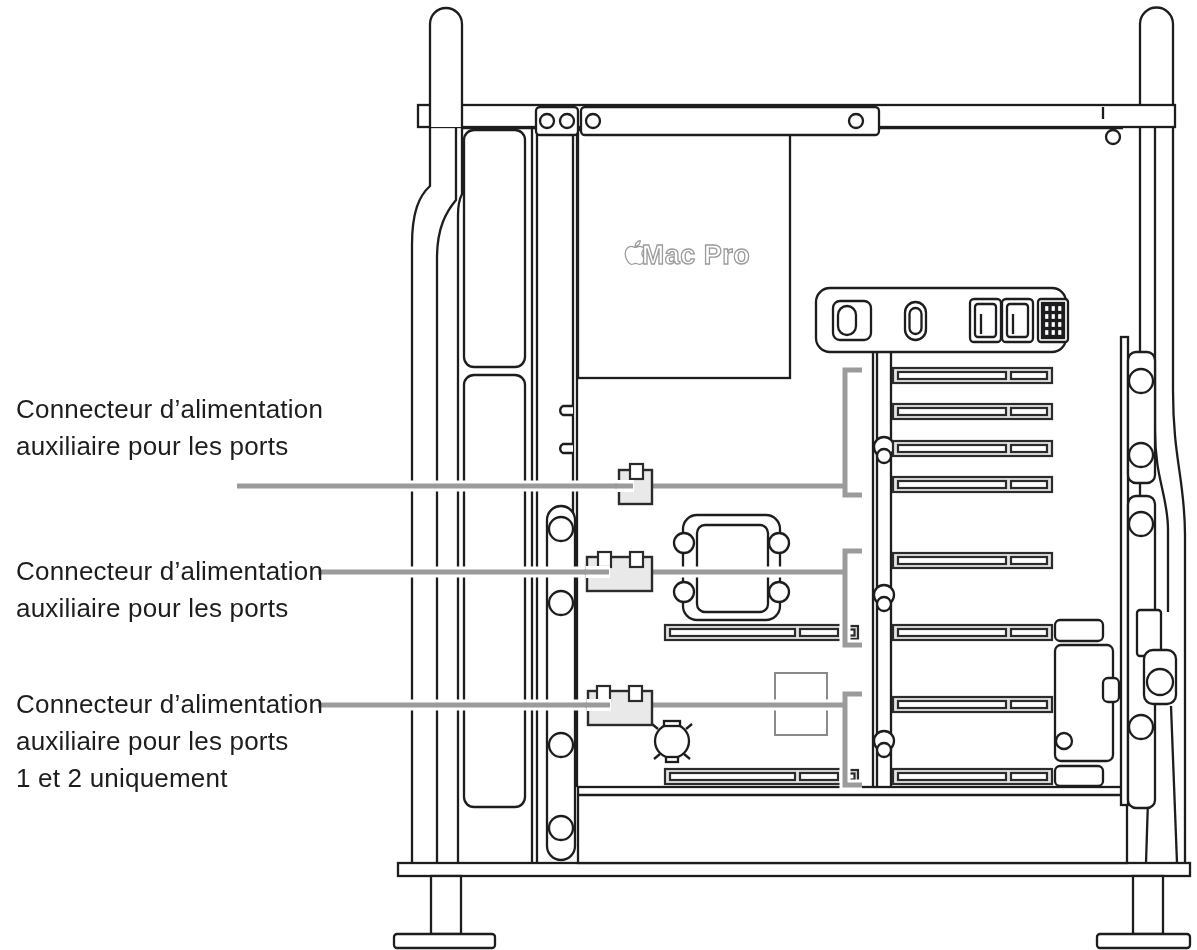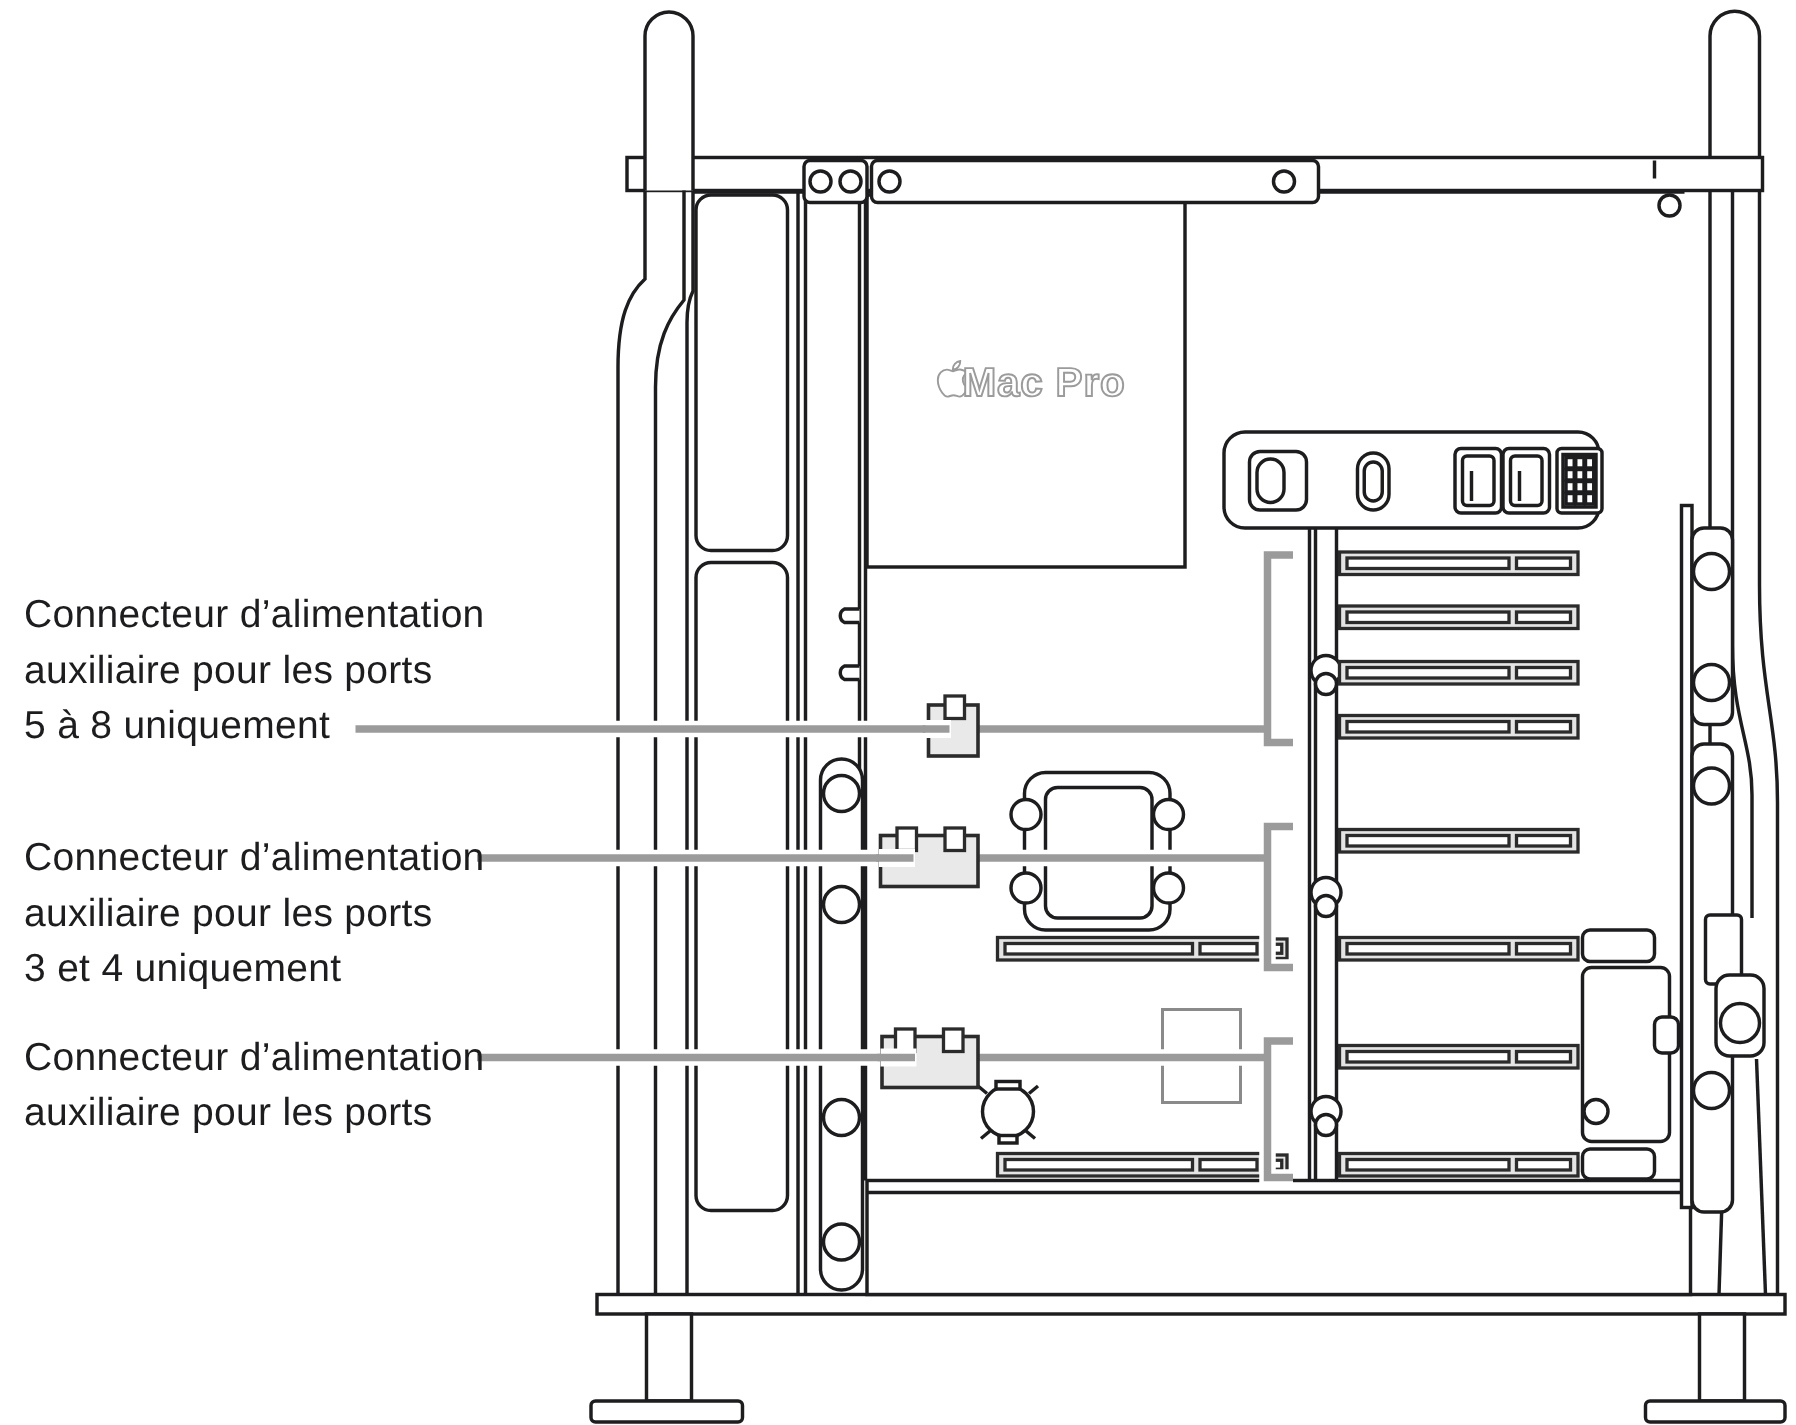--- a/index.html
+++ b/index.html
@@ -241,24 +241,23 @@
     <rect class="wfill" x="629" y="686" width="13" height="15"></rect>
     <rect fill="#fff" x="587" y="699" width="24" height="12"></rect>
     <line class="gray" x1="585" y1="705" x2="610" y2="705"></line>
   </g>
 </svg>
 
   
   <div class="callout" id="callout-1">
     <span>Connecteur d’alimentation</span>
     <span>auxiliaire pour les ports</span>
-    <span>5 à 8 uniquement</span>
   </div>
   <div class="callout" id="callout-2">
     <span>Connecteur d’alimentation</span>
     <span>auxiliaire pour les ports</span>
-    <span>3 et 4 uniquement</span>
   </div>
   <div class="callout" id="callout-3">
     <span>Connecteur d’alimentation</span>
     <span>auxiliaire pour les ports</span>
+    <span>1 et 2 uniquement</span>
   </div>
 </div>
 
 </body></html>

